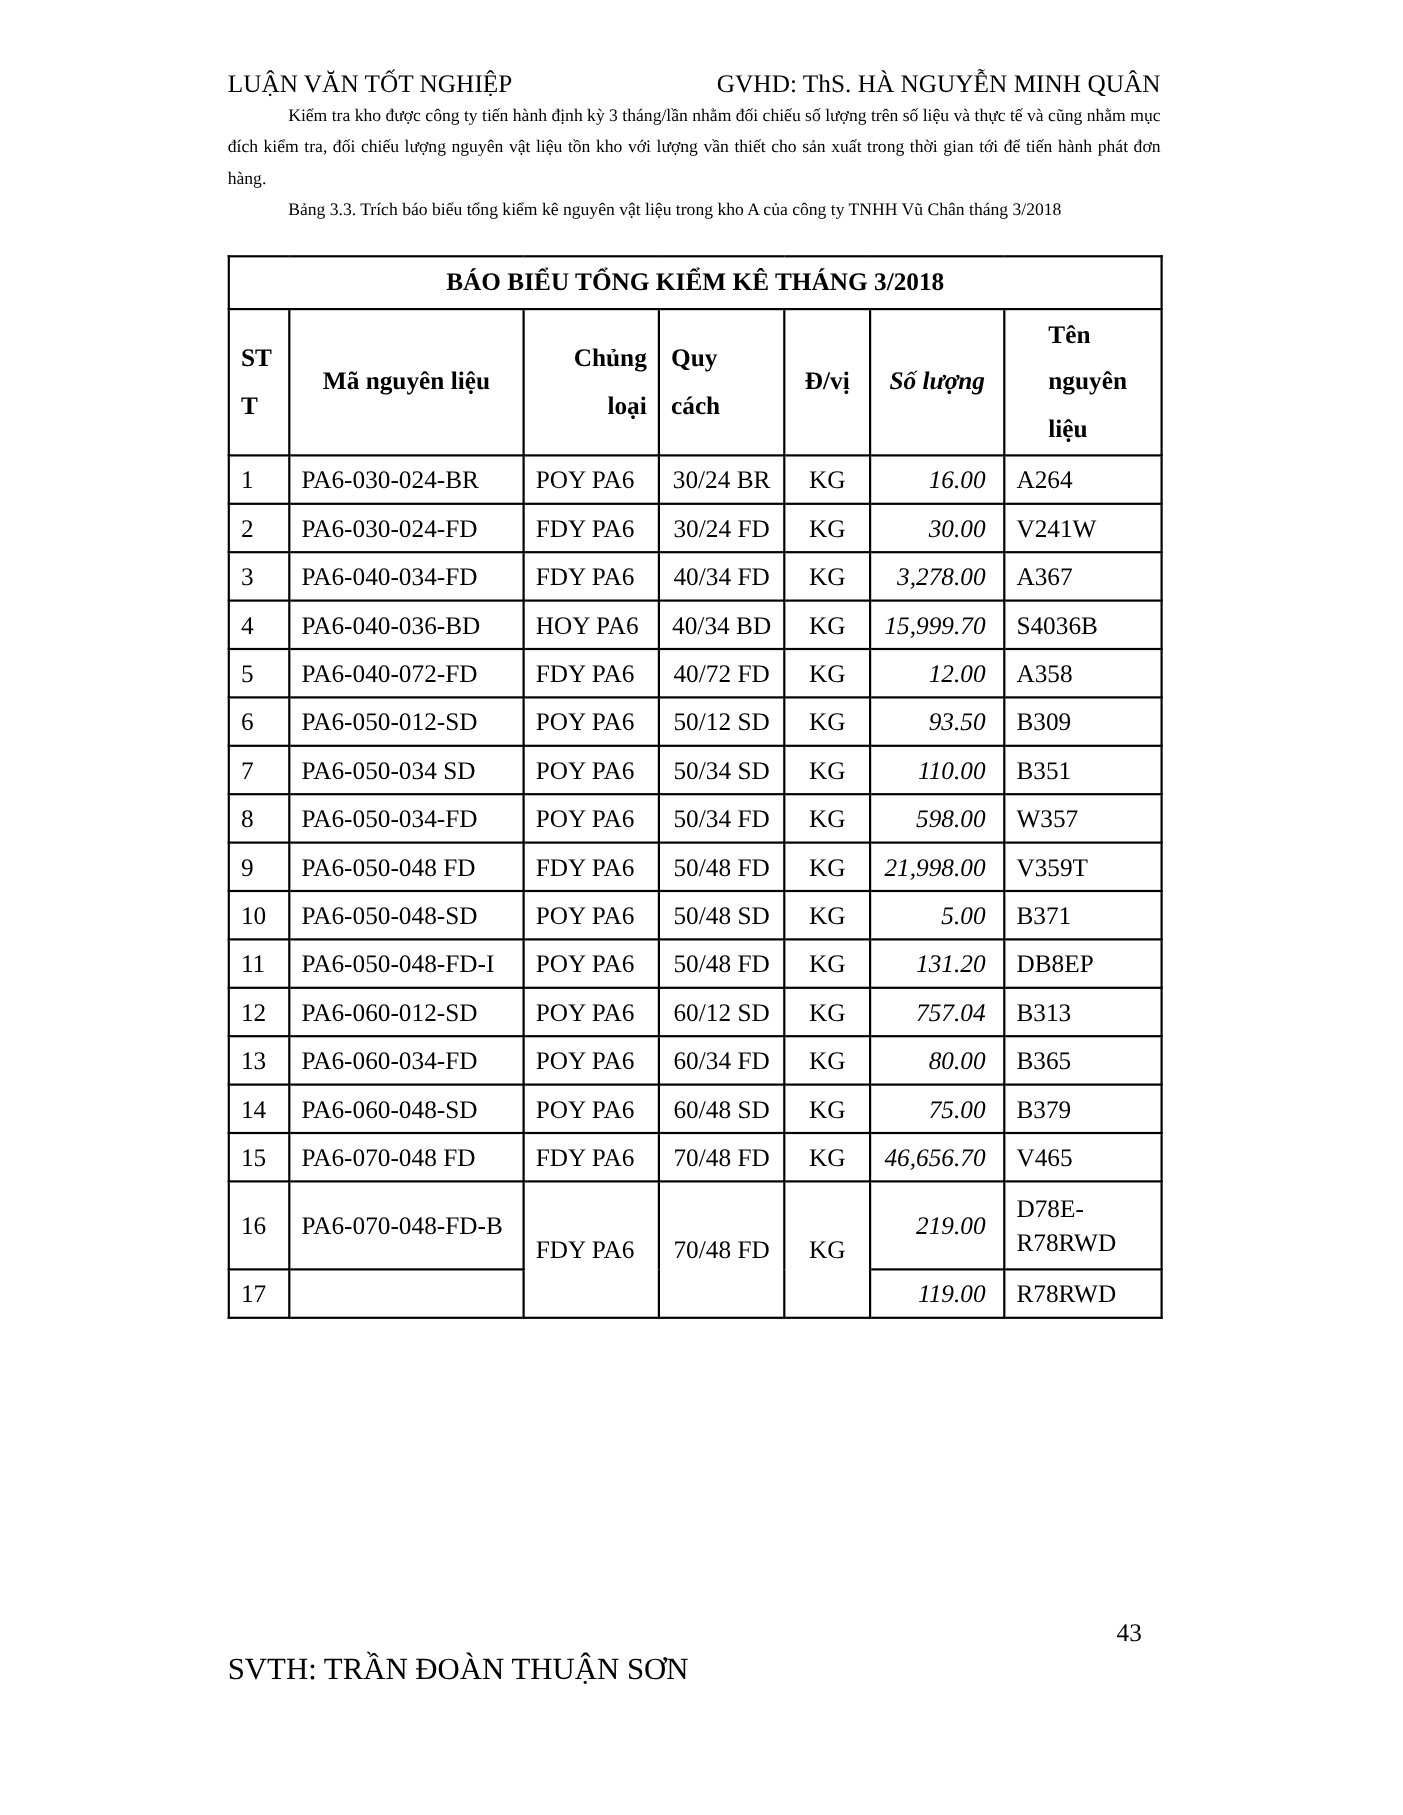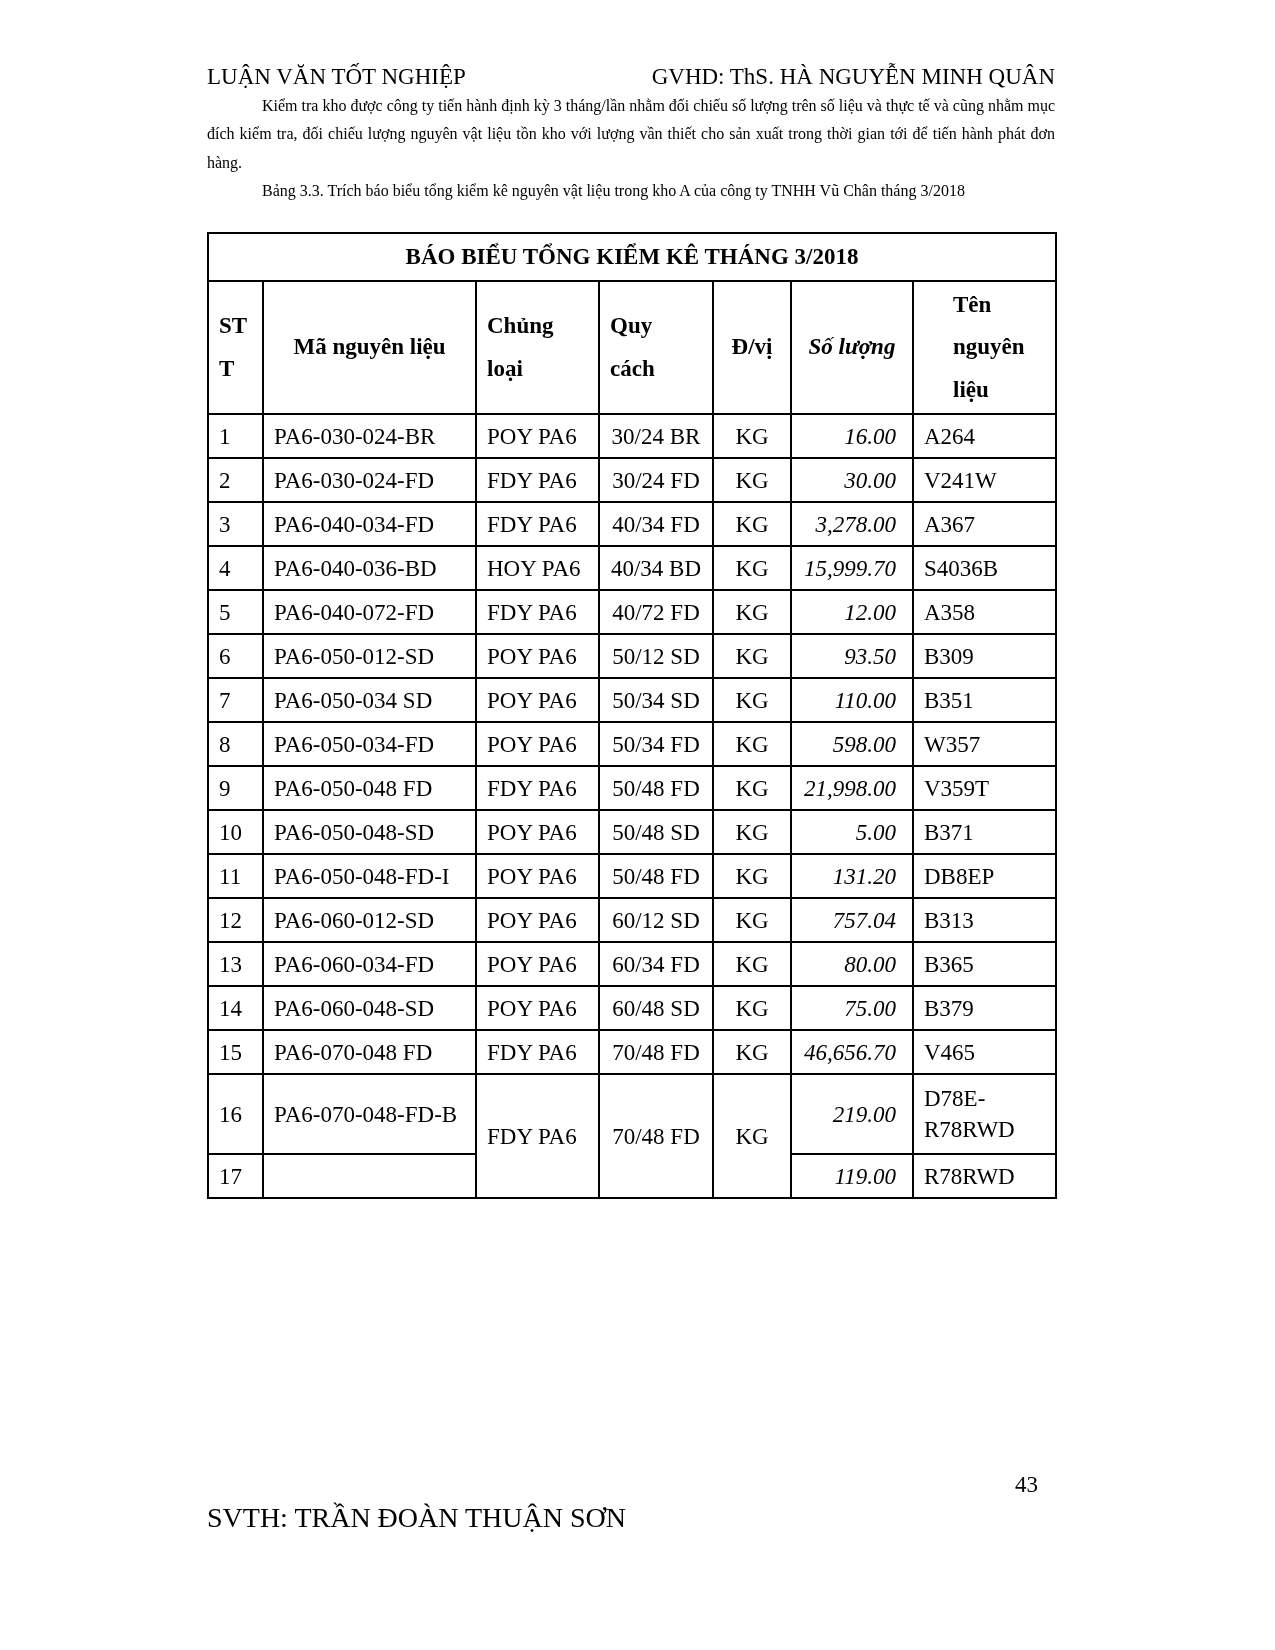--- a/index.html
+++ b/index.html
@@ -69,21 +69,21 @@
   .col-stt   { text-align: left; }
   .col-ma    { text-align: left; }
   .col-chung { }
   .col-quy   { text-align: center; }
   .col-dvi   { text-align: center; margin-top: 12px; }
   .col-soluong { text-align: right; padding-right: 16px !important; font-style: italic; }
   .col-ten   { text-align: left; }
 
   .header-row .col-stt   { word-break: break-all; text-align: left; }
   .header-row .col-ma    { text-align: center; }
-  .header-row .col-chung { text-align: left; }
+  .header-row .col-chung { text-align: right; }
   .header-row .col-quy   { text-align: left; }
   .header-row .col-dvi   { text-align: center; }
   .header-row .col-soluong { text-align: center; padding-right: 10px !important; }
   .header-row .col-ten   { text-align: left; }
   .hdr-narrow { display: inline-block; width: 88px; vertical-align: middle; margin-left: 29px; }
 
   .page-number {
     position: absolute;
     top: 1472px;
     right: 237px;

